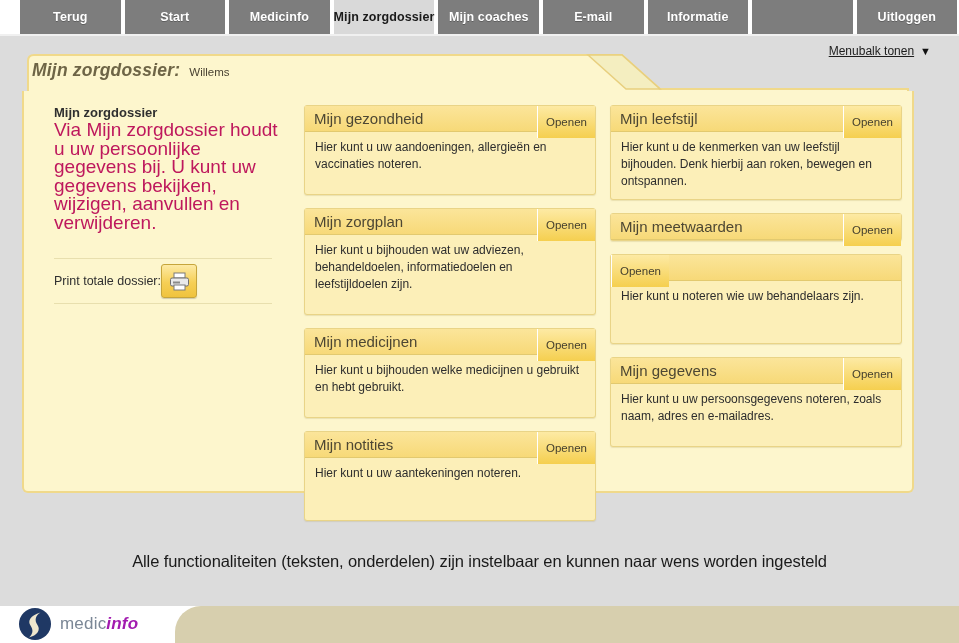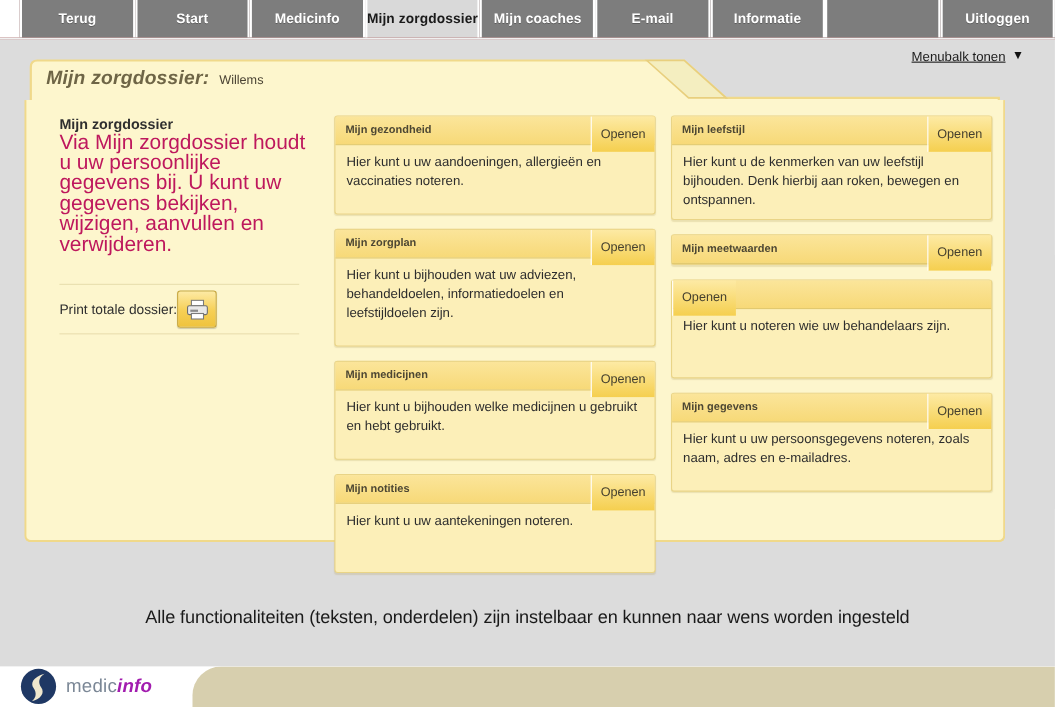--- a/index.html
+++ b/index.html
@@ -107,21 +107,21 @@
     width: 892px; height: 402px;
     background: #fdf6cd;
     border: 2px solid #f0d98a;
     border-top: none;
     border-radius: 0 0 6px 6px;
     box-sizing: border-box;
   }
 
   #dossier-title {
     position: absolute;
-    left: 20px; top: 7px;
+    left: 10px; top: 7px;
     display: flex;
     align-items: baseline;
     gap: 9px;
     z-index: 5;
   }
   #dossier-title .dt-main {
     font-size: 17.5px;
     font-style: italic;
     font-weight: bold;
     color: #6e6546;
@@ -208,22 +208,22 @@
     display: flex;
     align-items: stretch;
     justify-content: space-between;
     background: linear-gradient(180deg, #fbe59a 0%, #f7d978 100%);
     border-bottom: 1px solid #e2c96f;
   }
   .card-title {
     display: flex;
     align-items: center;
     padding-left: 9px;
-    font-size: 10px;
-    font-weight: bold;
+    font-size: 15px;
+    font-weight: normal;
     color: #4d4733;
     white-space: nowrap;
     text-align: center;
   }
   .open-btn {
     min-width: 58px;
     display: flex;
     align-items: center;
     justify-content: center;
     background: linear-gradient(180deg, #fdeaa4 0%, #f5cf4f 100%);

